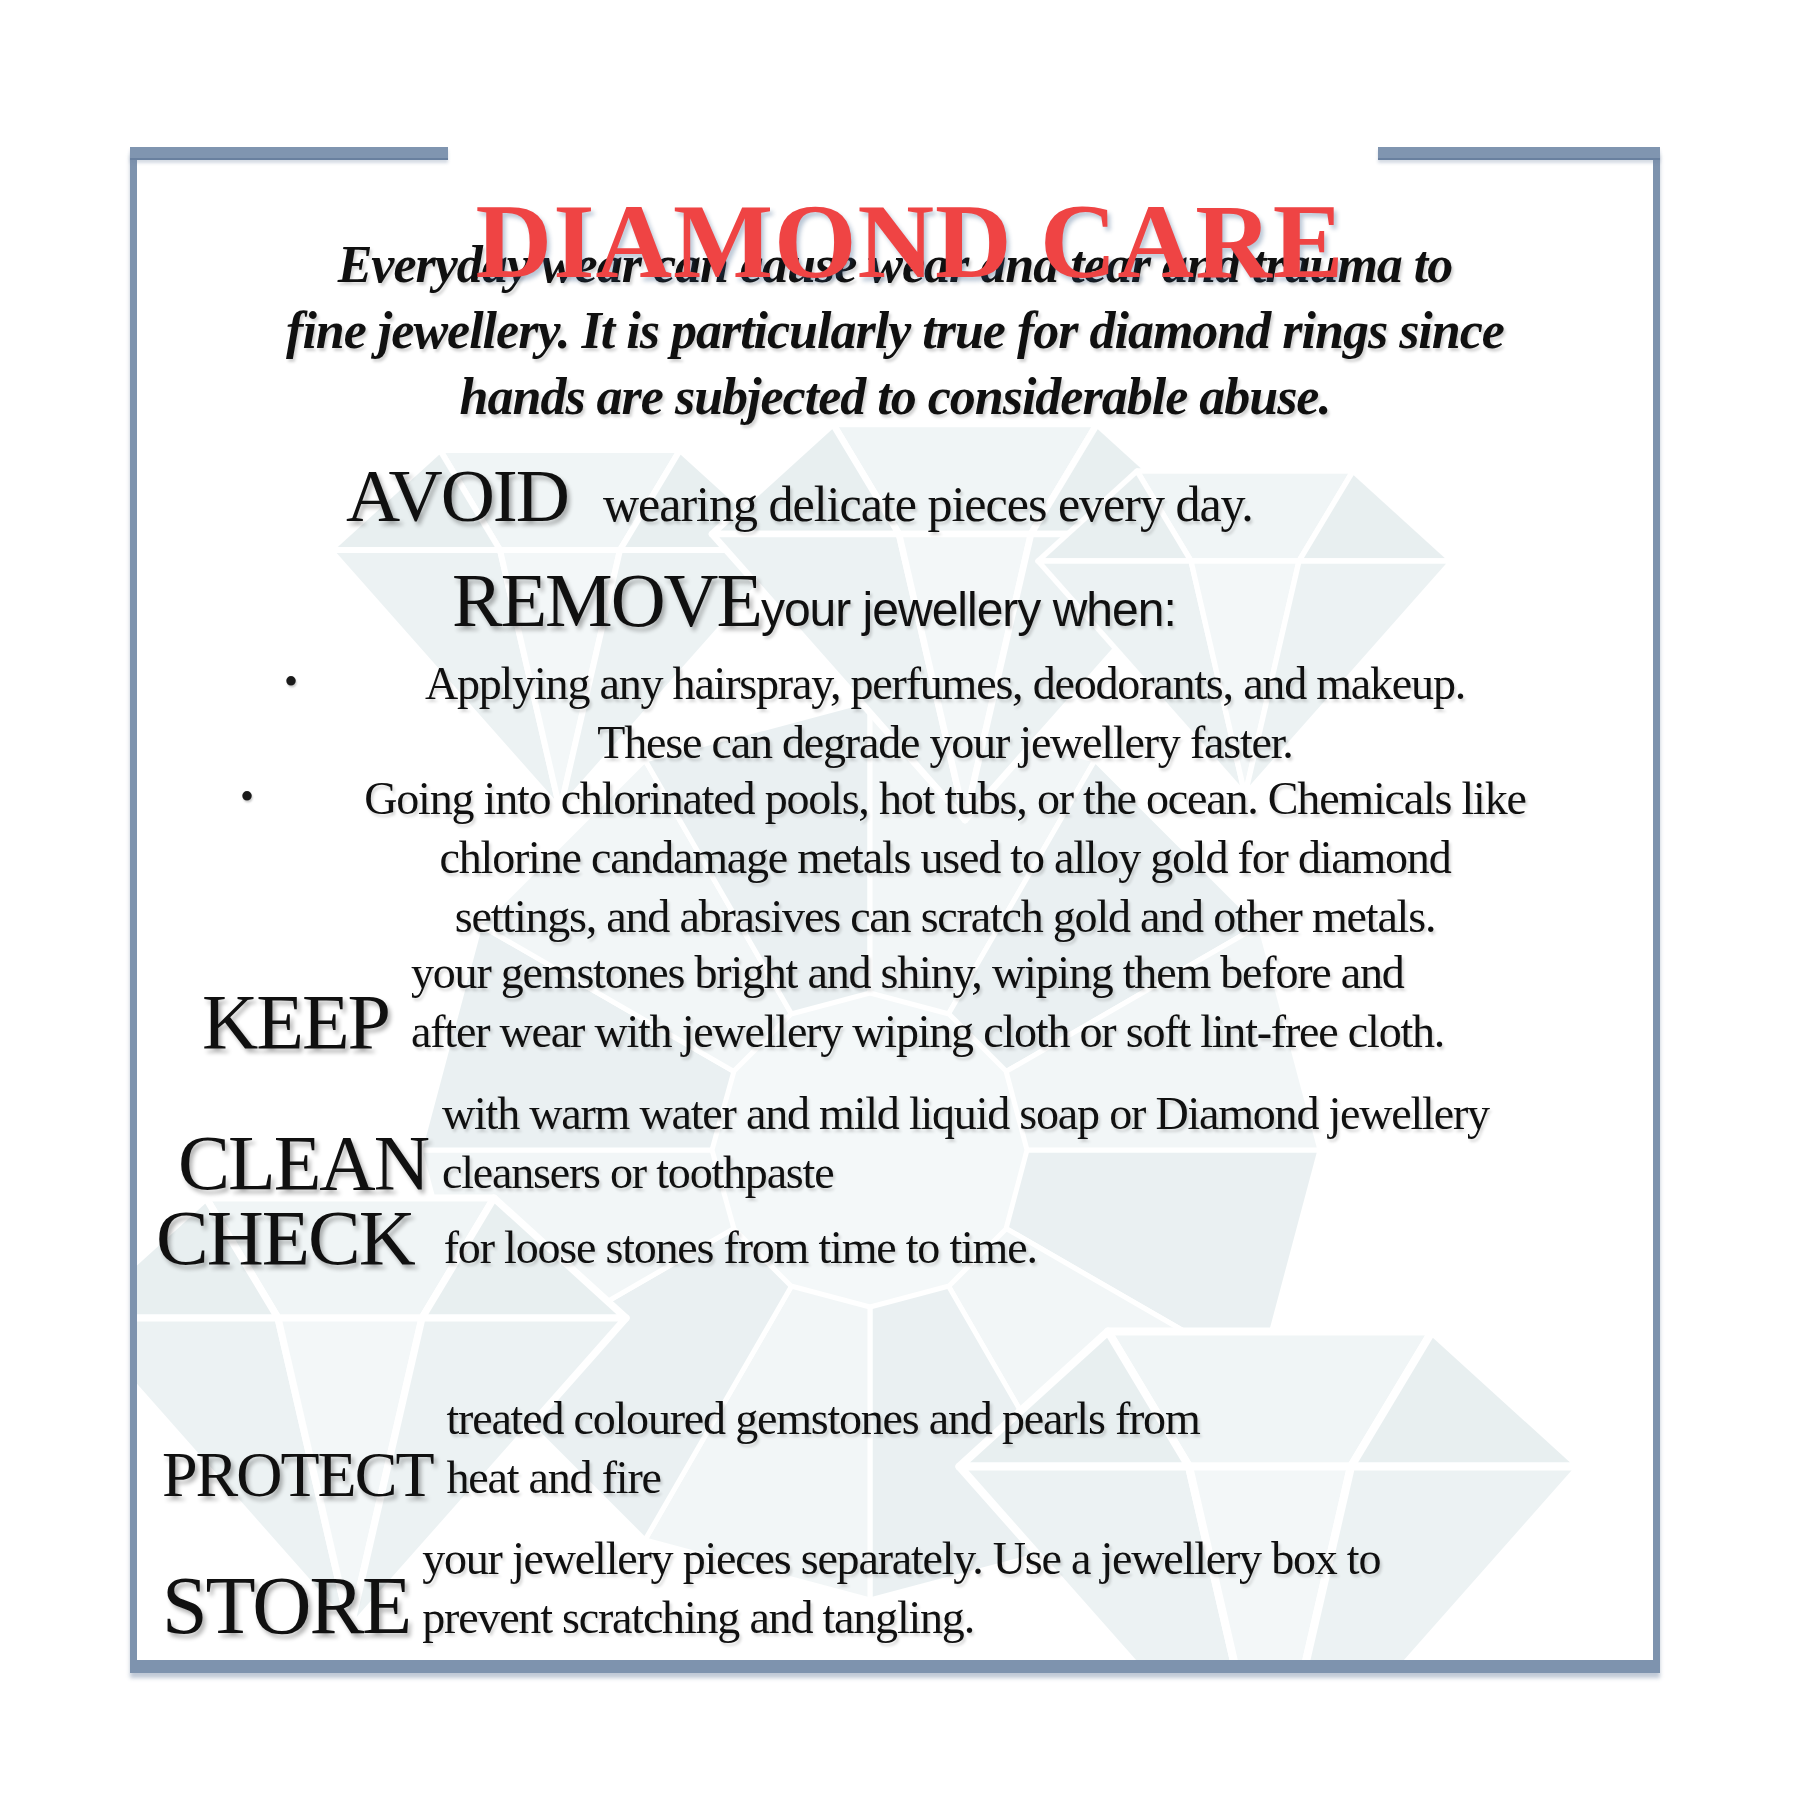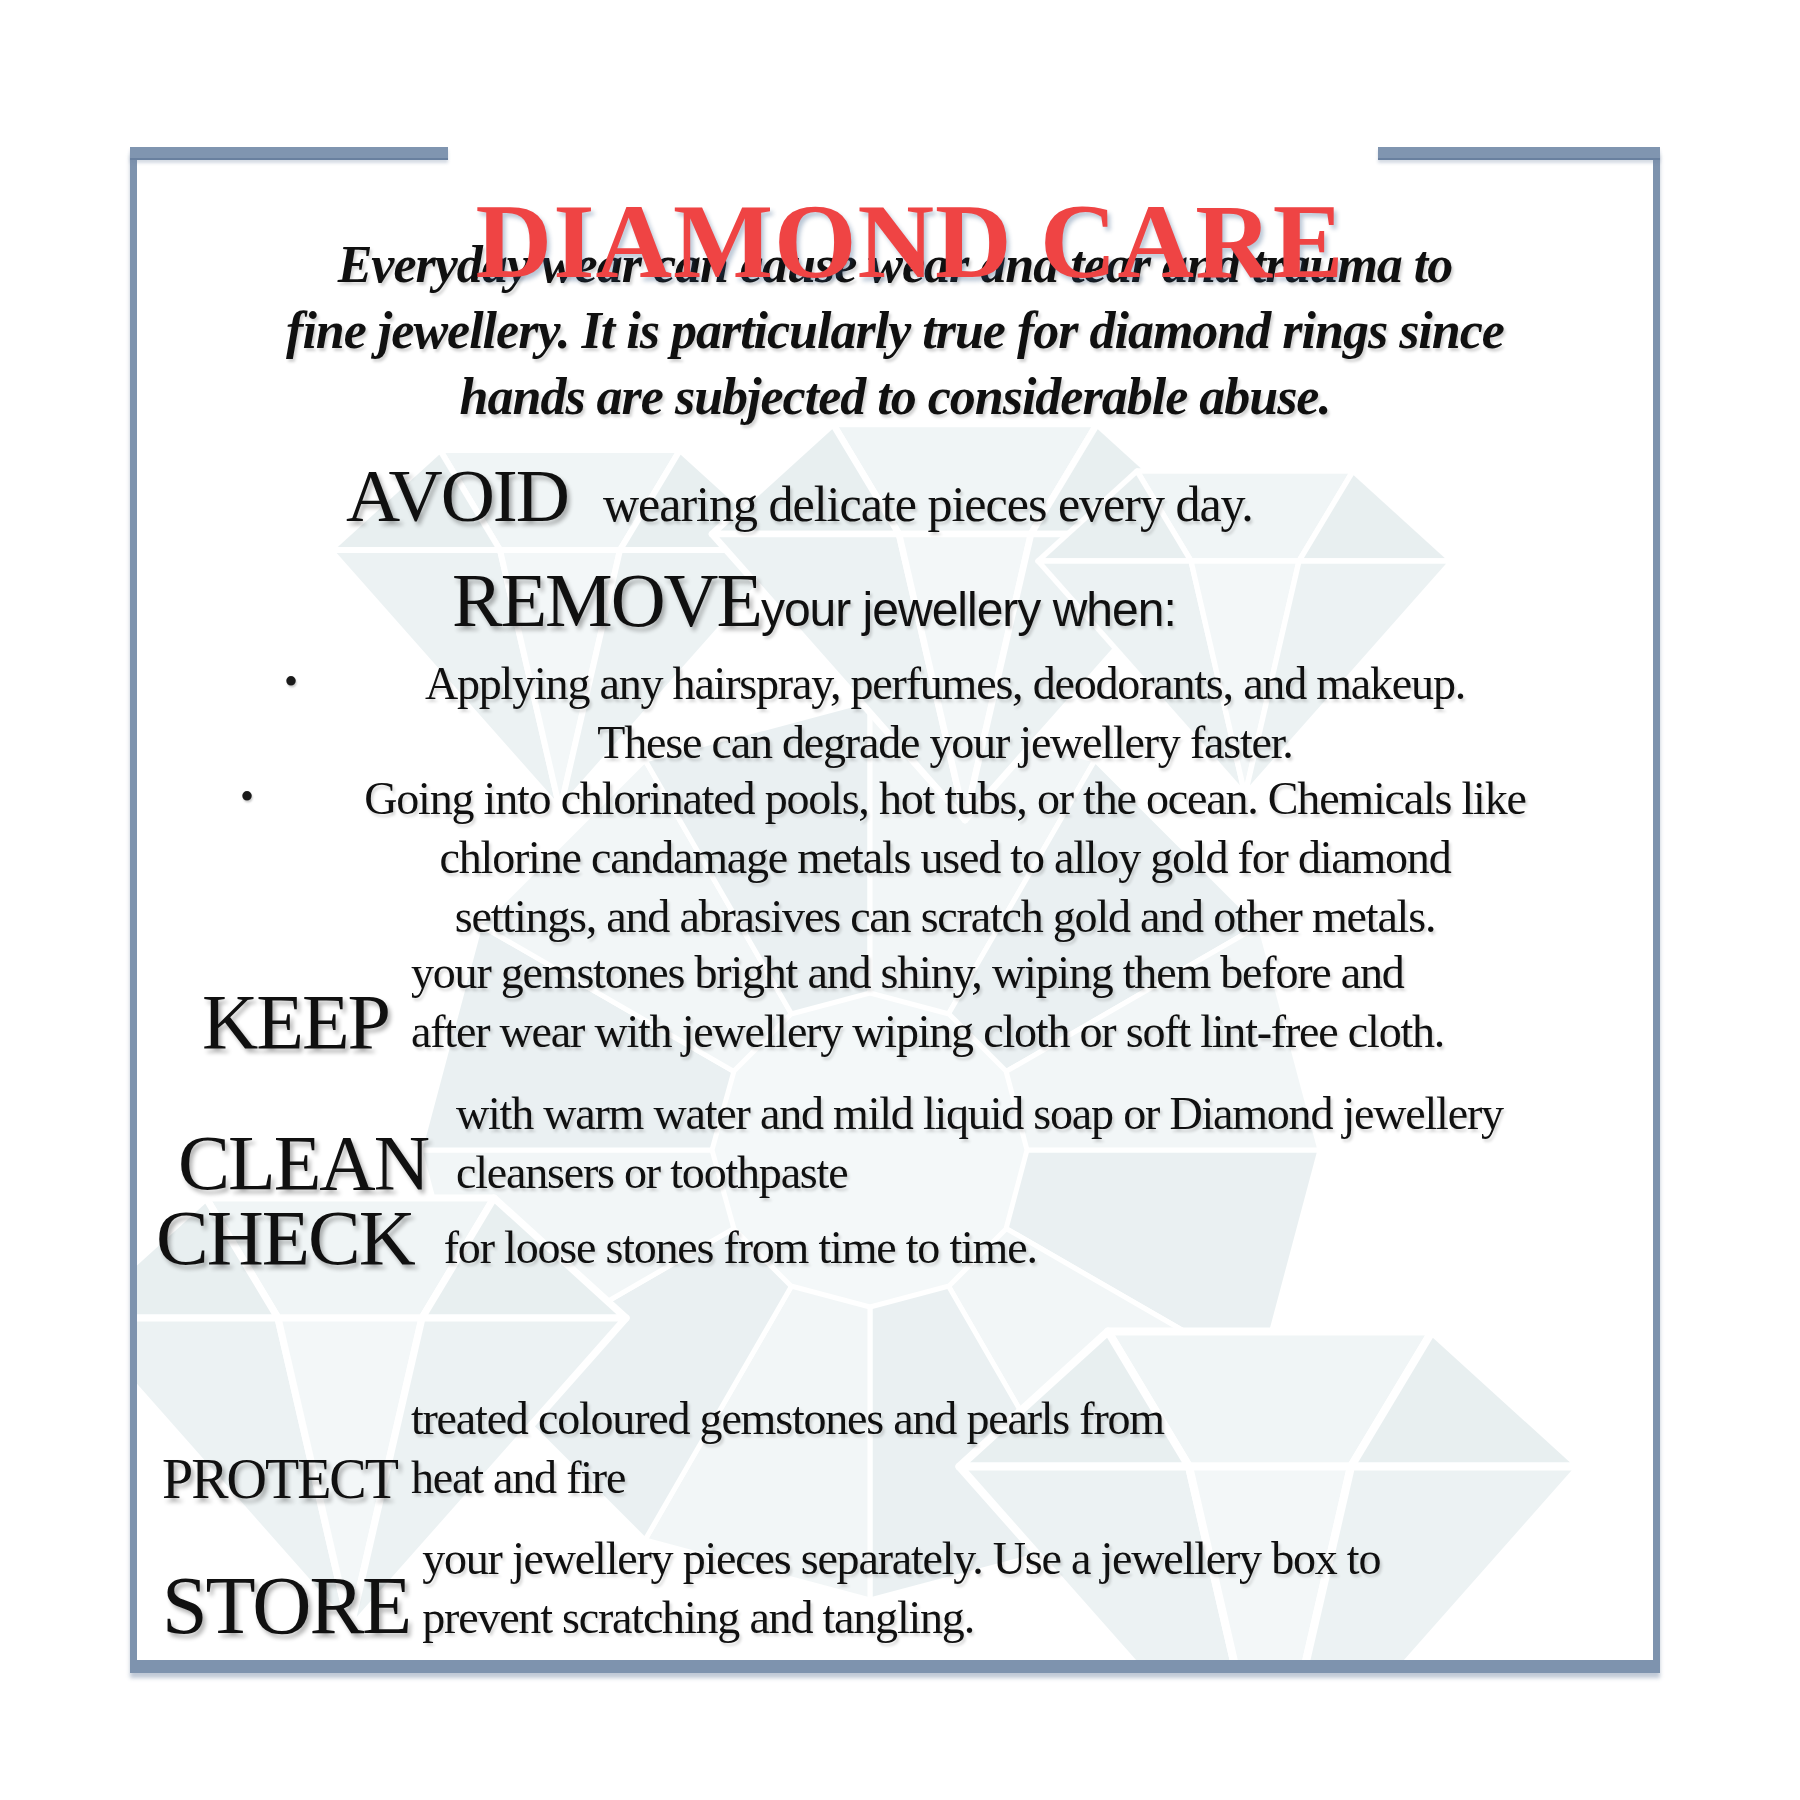--- a/index.html
+++ b/index.html
@@ -76,25 +76,25 @@
   .bullet-1 { top: 654px; }
   .bullet-2 { top: 769px; }
   .bullet-marker {
     position: absolute; z-index: 2; font-size: 40px; line-height: 1; color: #1a1a1a;
     text-shadow: 1px 2px 2px rgba(0,0,0,0.2);
   }
   .marker-1 { left: 284px; top: 662px; }
   .marker-2 { left: 240px; top: 777px; }
 
   .row-keep    { left: 202px; top: 951px;  gap: 22px; }
-  .row-clean   { left: 178px; top: 1092px; gap: 28px; }
+  .row-clean   { left: 178px; top: 1092px; gap: 14px; }
   .row-check   { left: 156px; top: 1198px; gap: 30px; }
   .row-check   .heading { font-size: 79px; }
   .row-protect { left: 162px; top: 1397px; gap: 14px; }
-  .row-protect .heading { font-size: 56px; margin-top: 36px; }
+  .row-protect .heading { font-size: 64px; margin-top: 36px; }
   .row-store   { left: 162px; top: 1537px; gap: 12px; }
   .row-store   .heading { font-size: 82px; }
 
   .row .copy.lift { margin-top: -8px; }
   .row-check .copy { margin-top: 16px; }
 </style>
 <title>DIAMOND CARE</title></head>
 <body>
 
 <div class="watermark">

